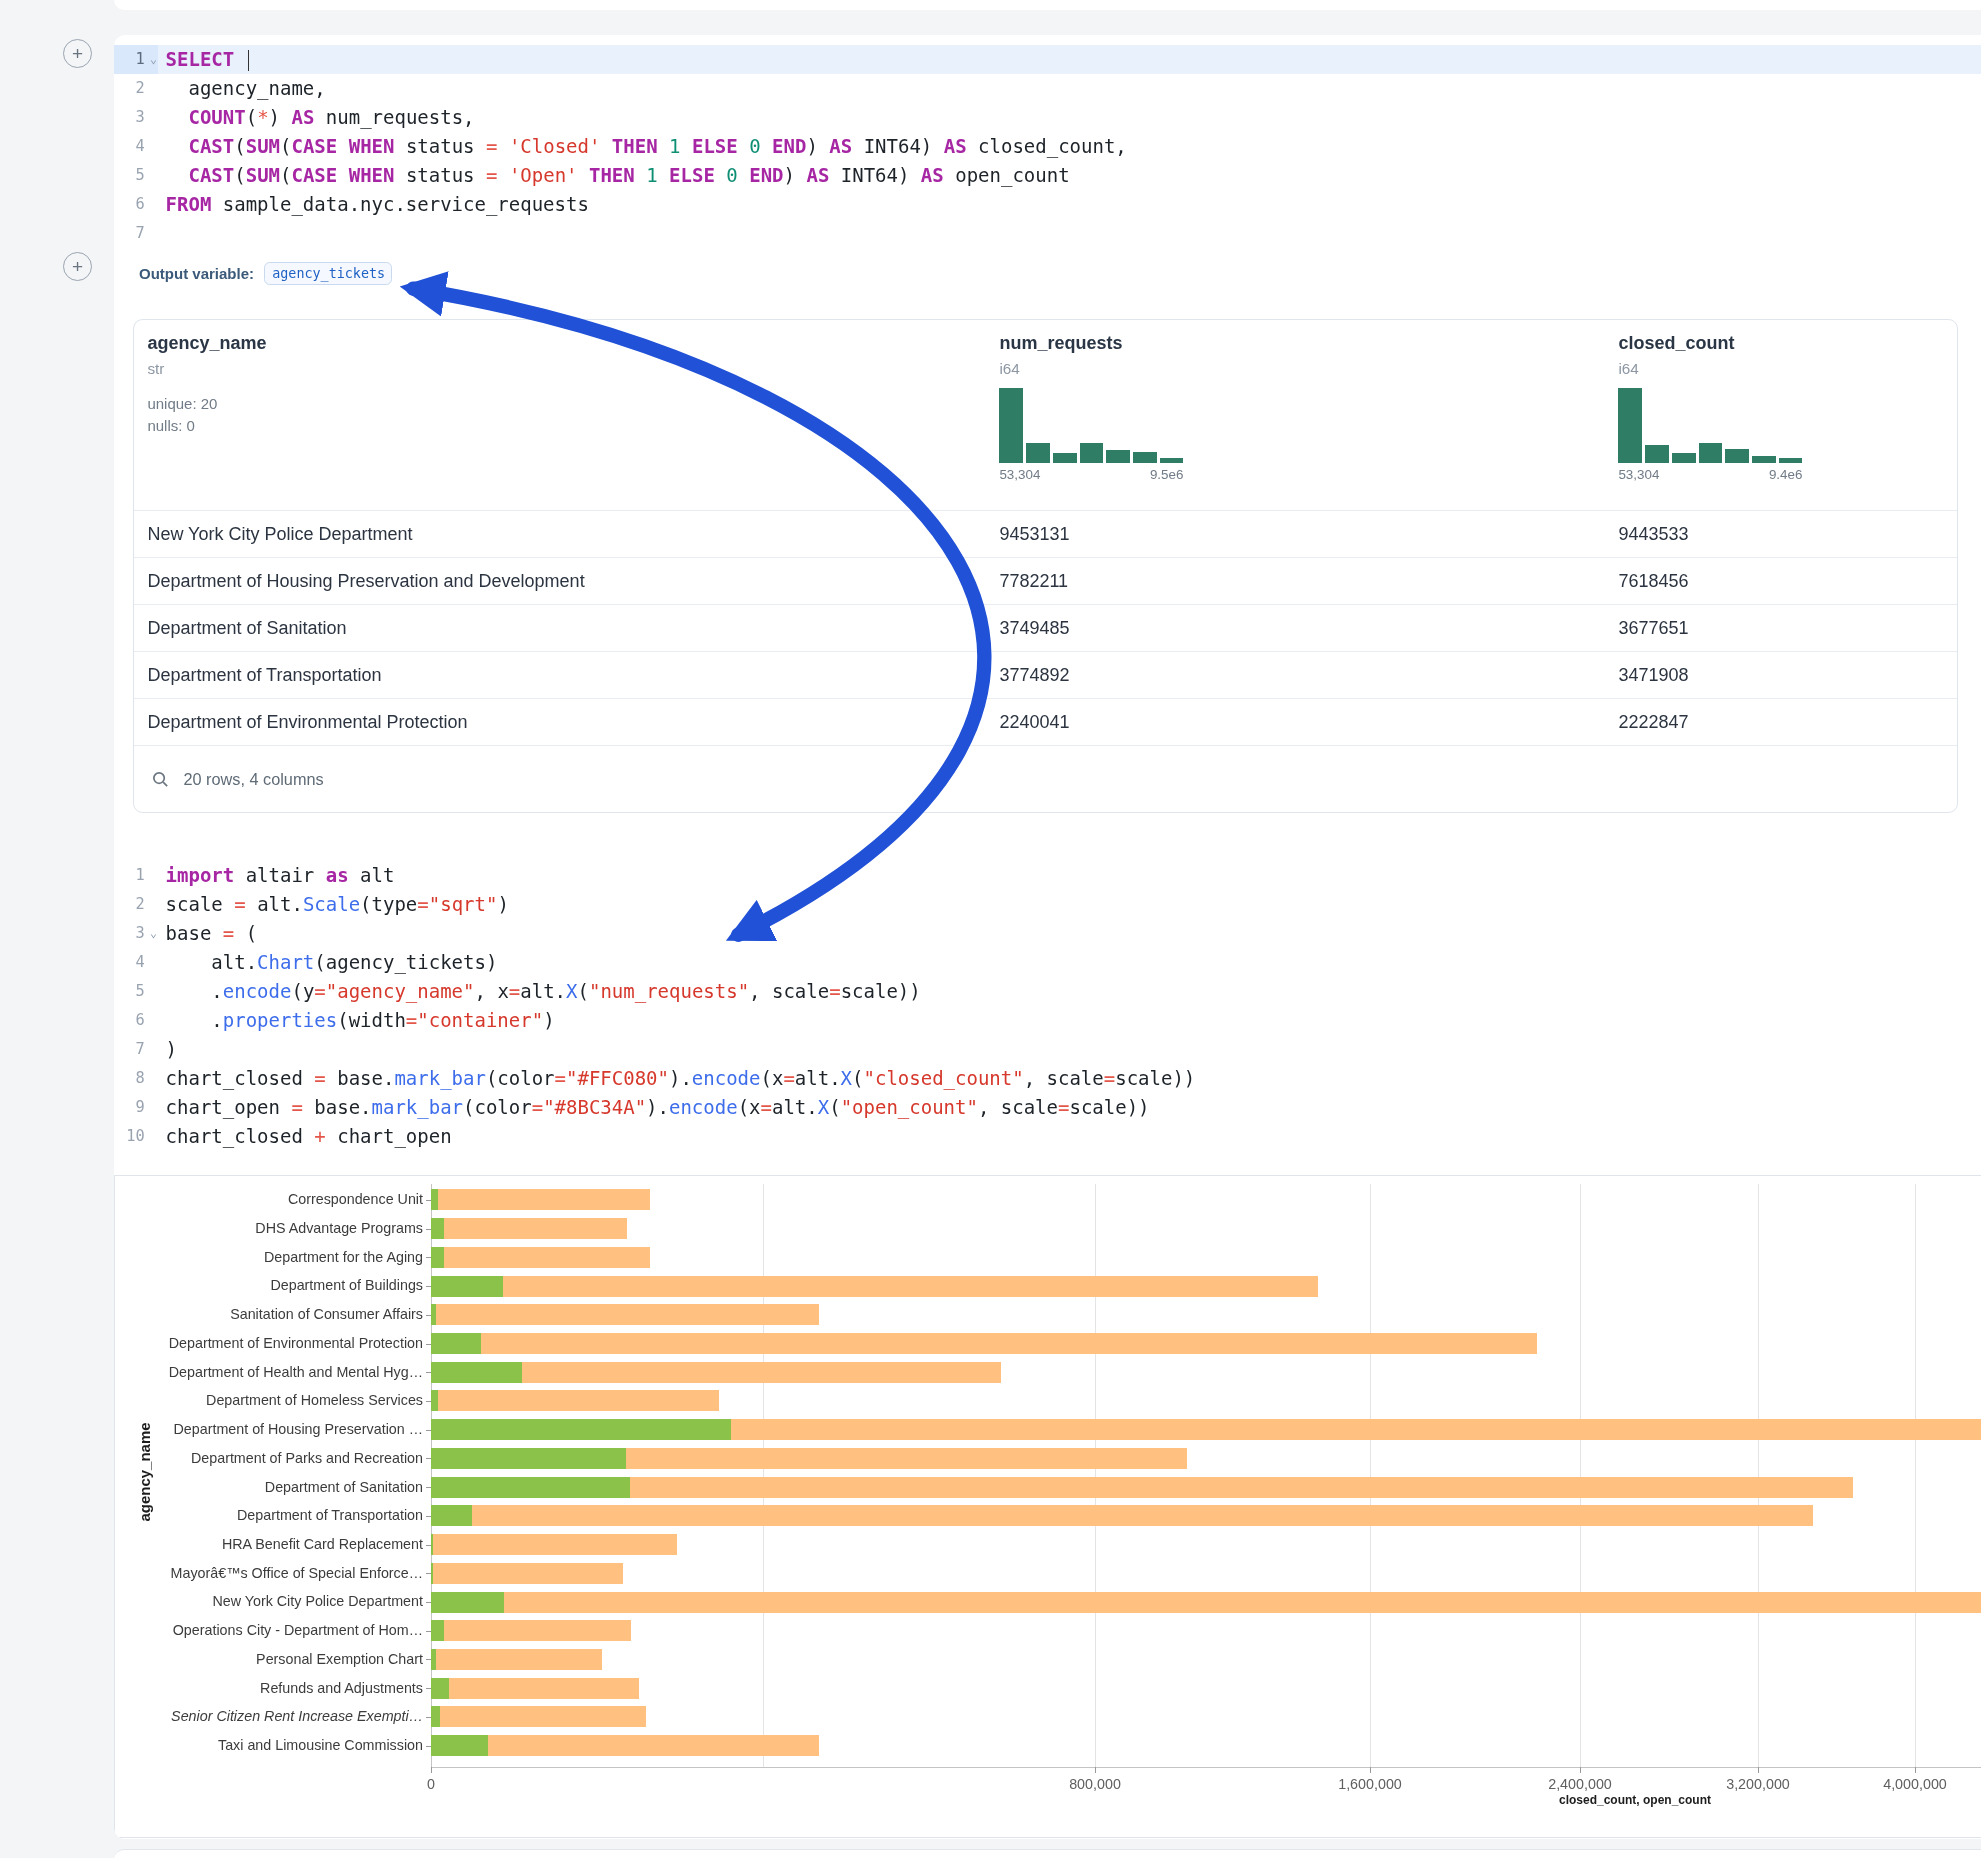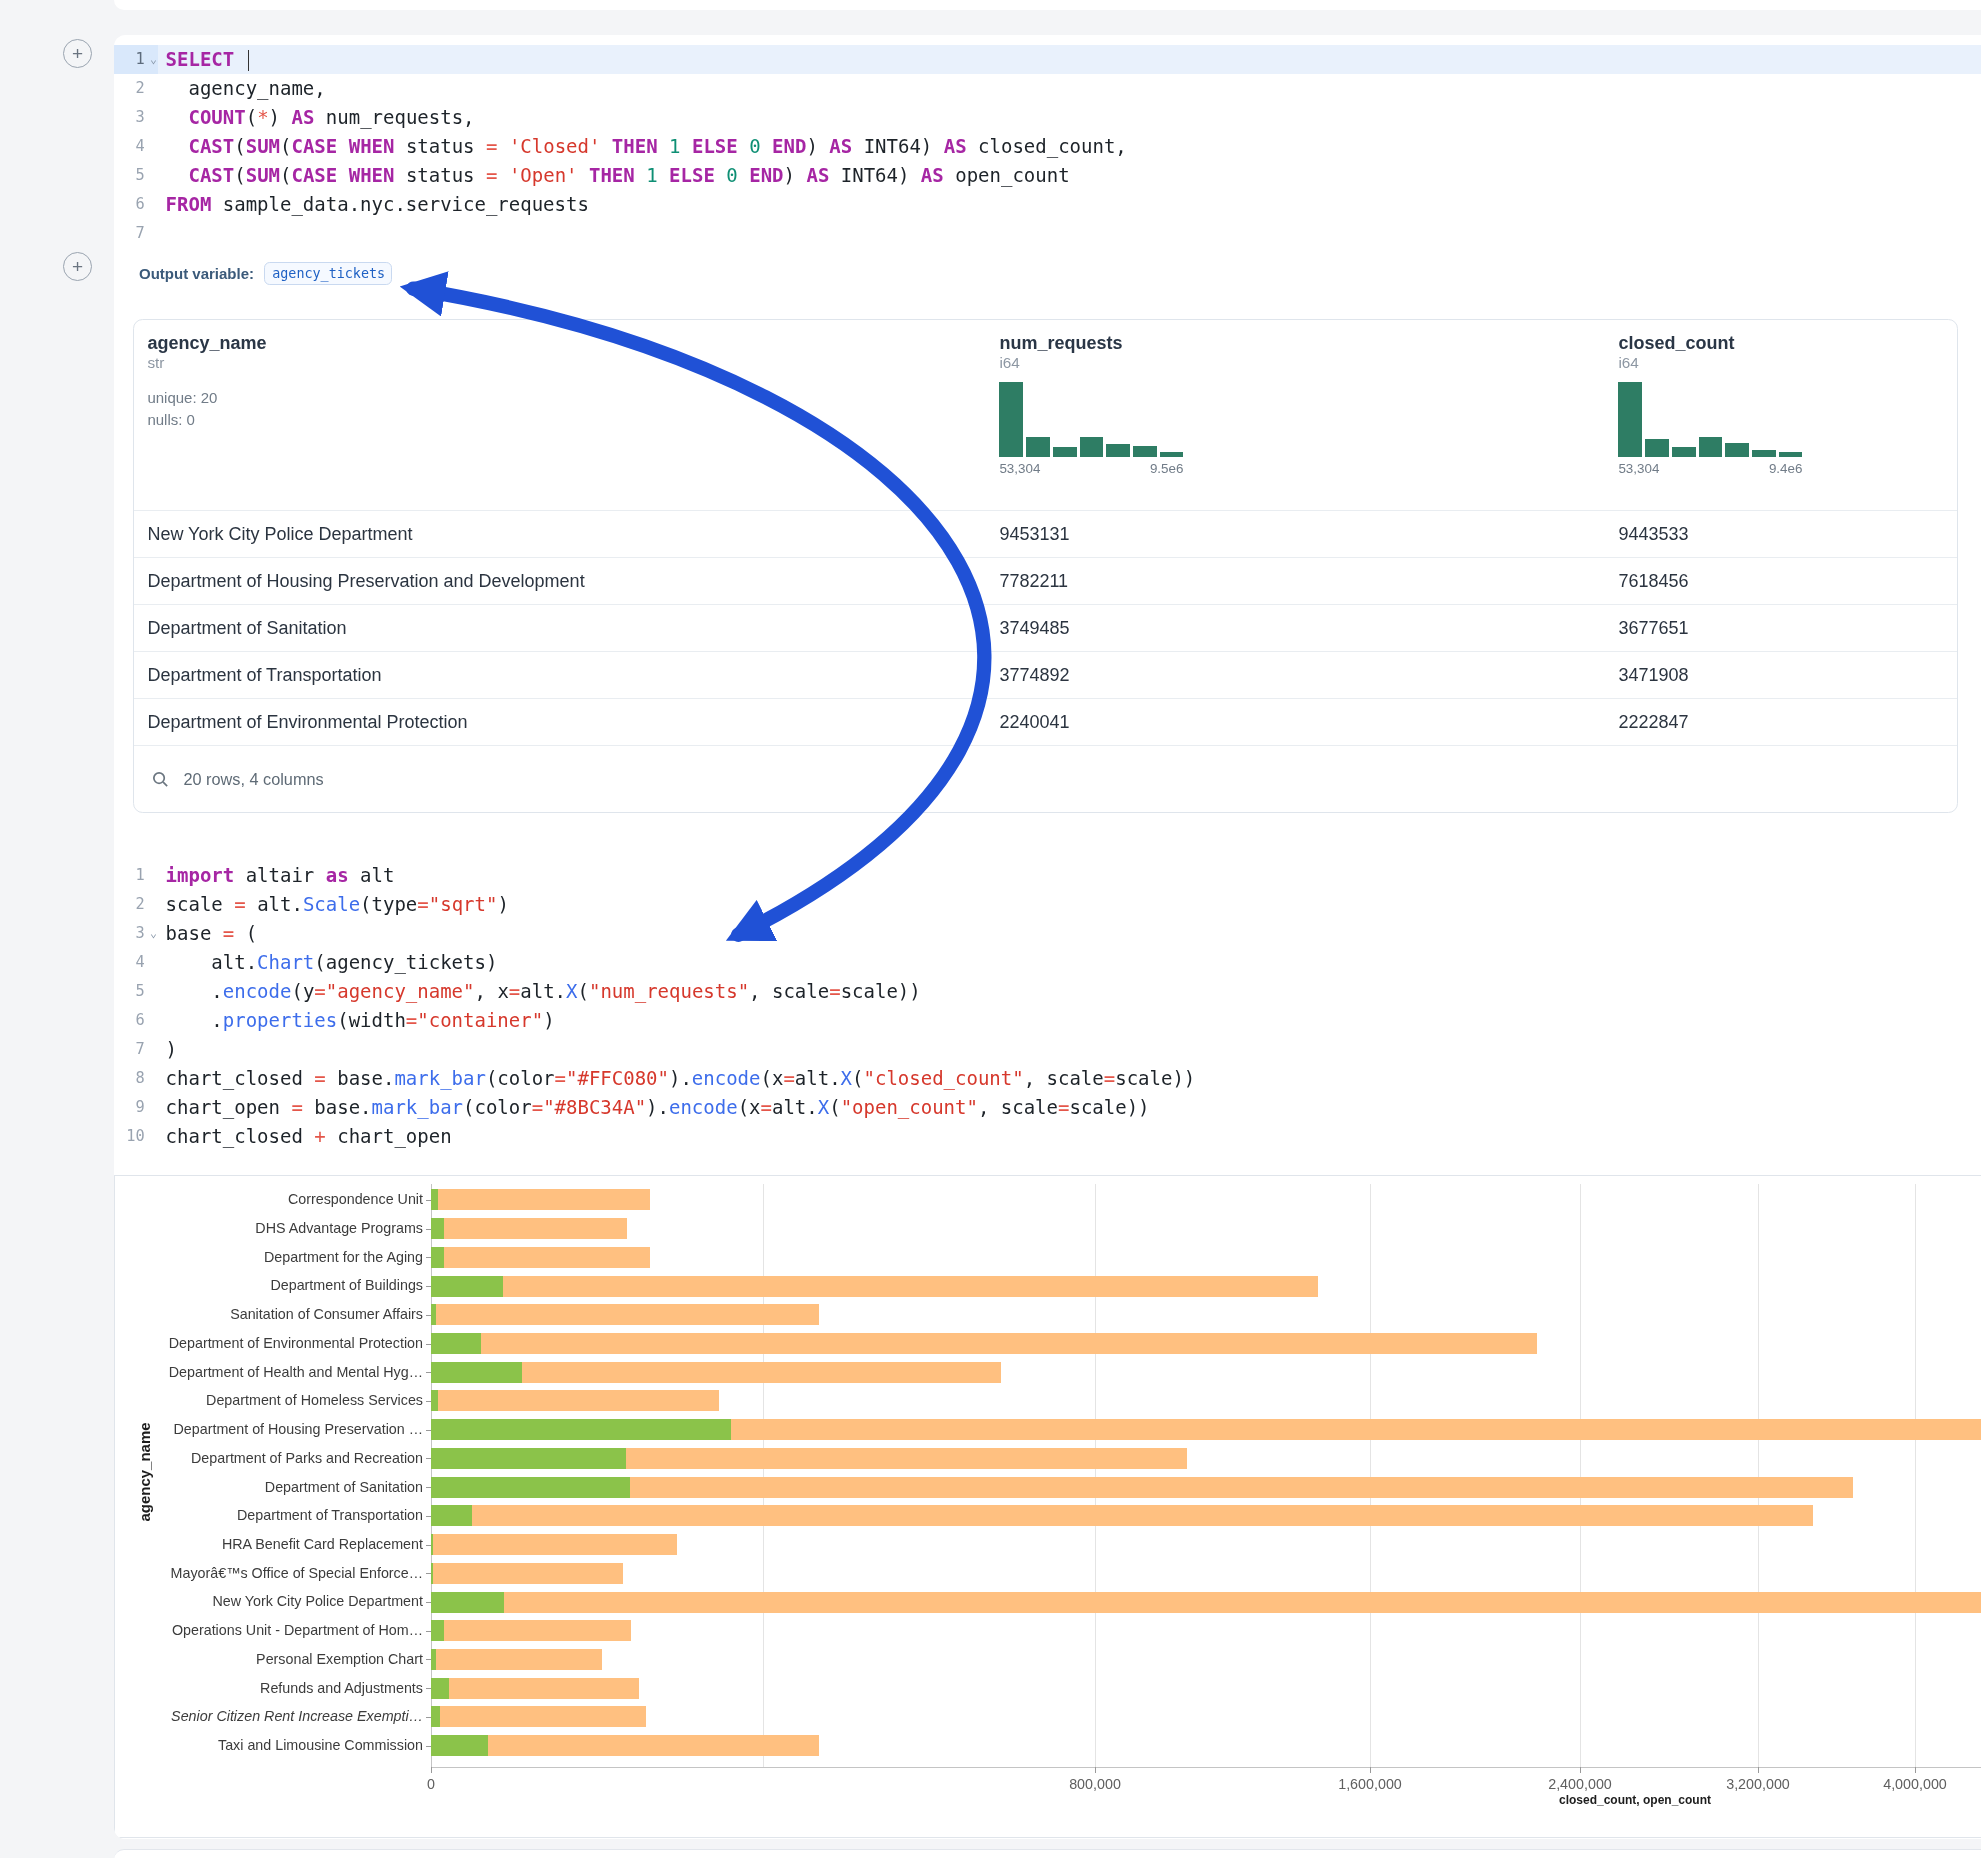--- a/index.html
+++ b/index.html
@@ -44,21 +44,21 @@
   .ov-chip { display:inline-block; max-width:128px; overflow:hidden; white-space:nowrap;
     border:1px solid #c9d9f0; background:#f5f9ff; border-radius:5.7px; padding:2.9px 7.6px;
     font-family:"DejaVu Sans Mono", monospace; font-size:13.4px; color:#1f61c4; cursor:pointer; }
 
   
   .table-card { position:absolute; left:19px; top:284px; width:1825px;
     border:1px solid #dfe5ec; border-radius:9.6px; background:#fff; }
   .t-header { display:grid; grid-template-columns:852px 619px 1fr;
     padding:13.4px 0 0 13.4px; height:190px; }
   .t-name { font-size:18px; font-weight:700; color:#2a3646; }
-  .t-dtype { font-size:15.3px; color:#8d97a3; margin-top:0; }
+  .t-dtype { font-size:15.3px; color:#8d97a3; margin-top:6px; }
   .t-meta { font-size:15px; color:#717c88; margin-top:4.8px; }
   .t-meta.first { margin-top:17px; }
   .hist { width:184px; height:75px; margin-top:9.6px; display:flex;
     align-items:flex-end; gap:2.9px; }
   .hist-bar { flex:1; background:#2e7d64; }
   .hist-labels { width:184px; display:flex; justify-content:space-between;
     font-size:13.4px; color:#717c88; margin-top:3.8px; }
   .t-row { display:grid; grid-template-columns:852px 619px 1fr; padding-left:13.4px;
     height:47px; align-items:center; border-top:1px solid #e9edf1;
     font-size:18px; color:#2b3440; }
@@ -263,21 +263,21 @@
       <div class="bar" style="left: 316px; top: 358px; width: 246px; background: rgb(255, 192, 128);"></div>
       <div class="bar" style="left: 316px; top: 358px; width: 2.3px; background: rgb(139, 195, 74);"></div>
       <div class="y-label" style="top: 389px;">Mayorâ€™s Office of Special Enforce…</div>
       <div class="y-tick" style="left: 311px; top: 397px;"></div>
       <div class="bar" style="left: 316px; top: 387px; width: 192px; background: rgb(255, 192, 128);"></div>
       <div class="bar" style="left: 316px; top: 387px; width: 2.3px; background: rgb(139, 195, 74);"></div>
       <div class="y-label" style="top: 417px;">New York City Police Department</div>
       <div class="y-tick" style="left: 311px; top: 426px;"></div>
       <div class="bar" style="left: 316px; top: 416px; width: 1550px; background: rgb(255, 192, 128);"></div>
       <div class="bar" style="left: 316px; top: 416px; width: 73px; background: rgb(139, 195, 74);"></div>
-      <div class="y-label" style="top: 446px;">Operations Unit - Department of Hom…</div>
+      <div class="y-label" style="top: 446px;">Operations City - Department of Hom…</div>
       <div class="y-tick" style="left: 311px; top: 455px;"></div>
       <div class="bar" style="left: 316px; top: 444px; width: 200px; background: rgb(255, 192, 128);"></div>
       <div class="bar" style="left: 316px; top: 444px; width: 13px; background: rgb(139, 195, 74);"></div>
       <div class="y-label" style="top: 475px;">Personal Exemption Chart</div>
       <div class="y-tick" style="left: 311px; top: 483px;"></div>
       <div class="bar" style="left: 316px; top: 473px; width: 171px; background: rgb(255, 192, 128);"></div>
       <div class="bar" style="left: 316px; top: 473px; width: 5.2px; background: rgb(139, 195, 74);"></div>
       <div class="y-label" style="top: 504px;">Refunds and Adjustments</div>
       <div class="y-tick" style="left: 311px; top: 512px;"></div>
       <div class="bar" style="left: 316px; top: 502px; width: 208px; background: rgb(255, 192, 128);"></div>

